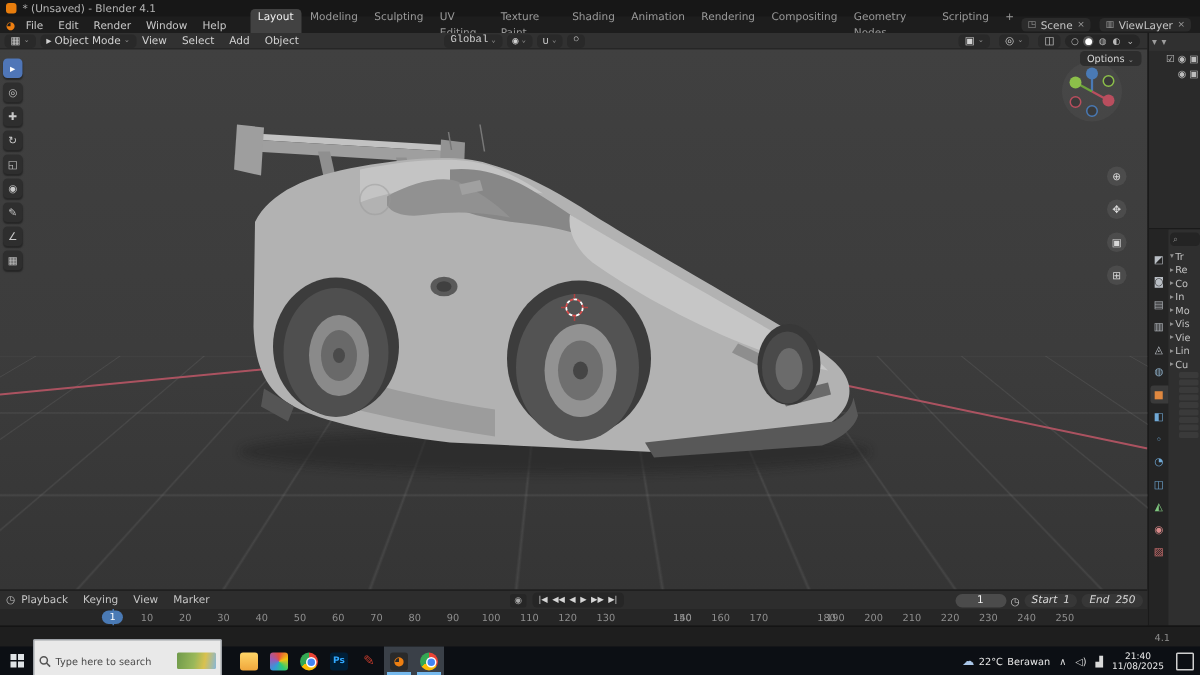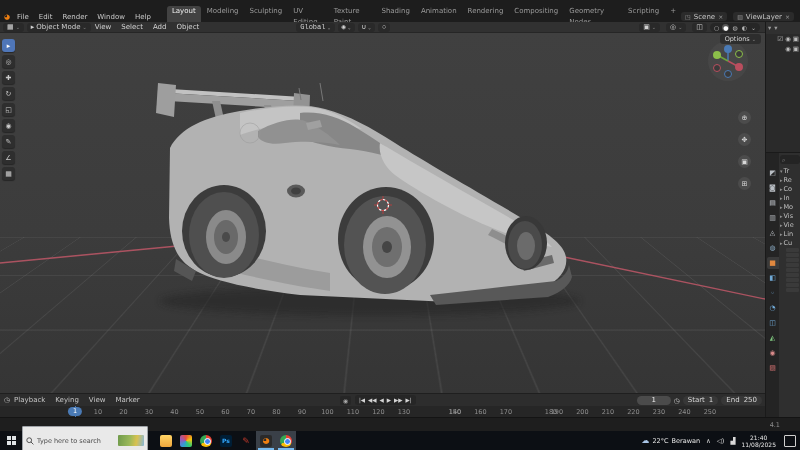--- a/index.html
+++ b/index.html
@@ -91,21 +91,21 @@
   .tl-icon{margin-left:4px;color:#bdbdbd;}
   .tl-center{position:absolute;left:340px;top:0;height:12px;display:flex;align-items:center;gap:4px;}
   .autokey{width:11px;height:9px;background:#262626;border-radius:2px;color:#a9a9a9;font-size:6px;
            display:flex;align-items:center;justify-content:center;}
   .pbctrls{display:flex;align-items:center;gap:3px;background:#262626;border-radius:3px;
            height:10px;padding:0 4px;color:#d5d5d5;font-size:5.5px;}
   .tl-right{position:absolute;right:3px;top:1px;height:11px;display:flex;align-items:center;gap:3px;}
   .frfield{background:#4b4b4b;border-radius:6px;color:#f0f0f0;min-width:34px;text-align:center;
            height:9px;line-height:9px;}
   .sefield{background:#373737;border-radius:6px;color:#d8d8d8;height:9px;line-height:9px;
-           padding:0 5px;display:flex;gap:4px;}
+           padding:0 5px;display:flex;gap:4px;font-style:italic;}
   .ruler{position:absolute;left:0;top:12px;width:765px;height:12px;background:#262626;color:#8f8f8f;
          font-size:6.5px;overflow:hidden;}
   .tick{position:absolute;top:2px;transform:translateX(-50%);}
   .playhead-line{position:absolute;left:75px;top:0;width:1px;height:12px;background:#4a7ab5;}
   .playhead-badge{position:absolute;left:75px;top:1px;transform:translateX(-50%);background:#4a7ab5;
                   color:#fff;font-size:6.5px;border-radius:6px;padding:0 5px;line-height:9px;}
 
   
   .statusbar{position:absolute;left:0;top:417px;width:800px;height:14px;background:#1e1e1e;
              border-top:1px solid #141414;display:flex;align-items:center;font-size:6.5px;color:#8e8e8e;}
@@ -141,20 +141,24 @@
   .wicon{color:#aac6e8;font-size:8px;}
   .trayic{color:#d9d9d9;font-size:6.5px;}
   .clock{text-align:center;font-size:6px;line-height:7px;}
   .actioncenter{width:12px;height:12px;border:1px solid #cfcfcf;border-radius:1px;margin-left:2px;}
 </style>
 </head>
 <body>
 
 <div id="app" data-name="blender-window">
 
+  <div class="titlebar" data-name="window-titlebar">
+    <span class="appdot" data-name="blender-app-icon"></span>
+    <span data-name="window-title">* (Unsaved) - Blender 4.1</span>
+  </div>
 
   <div class="topbar" data-name="topbar">
     <span class="blogo" data-name="blender-menu-button">◕</span>
     <nav class="menus" data-name="main-menus">
 
     <span class="menu" data-name="menu-item">File</span>
         <span class="menu" data-name="menu-item">Edit</span>
         <span class="menu" data-name="menu-item">Render</span>
         <span class="menu" data-name="menu-item">Window</span>
         <span class="menu" data-name="menu-item">Help</span>

